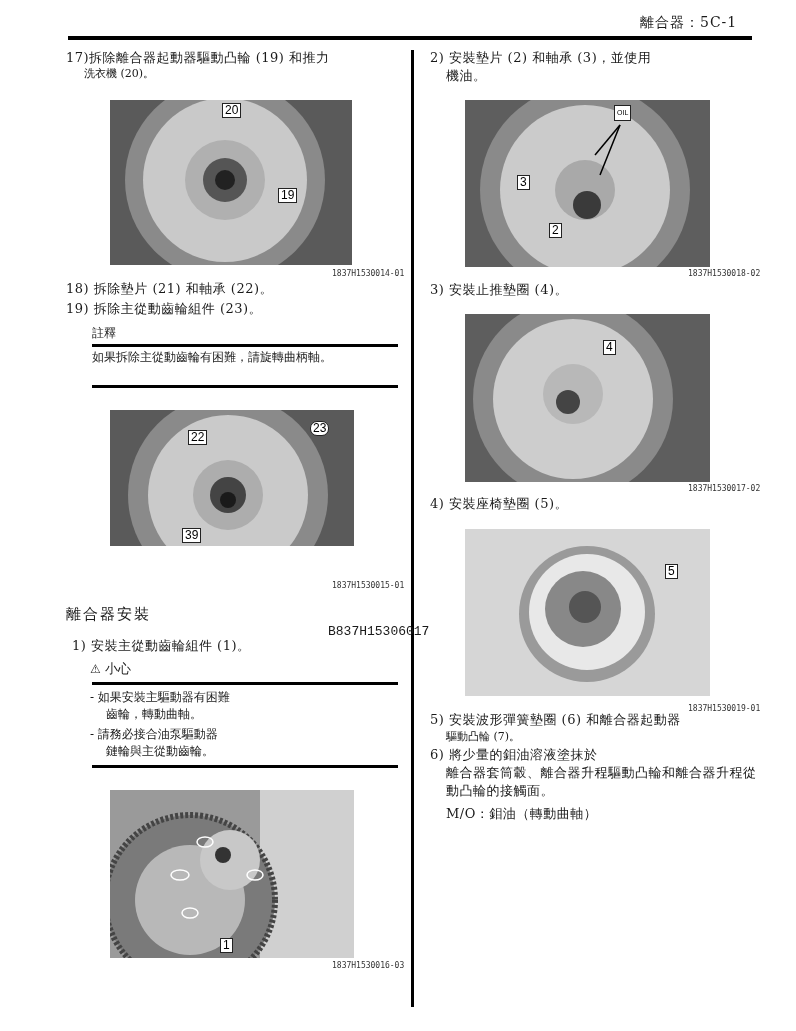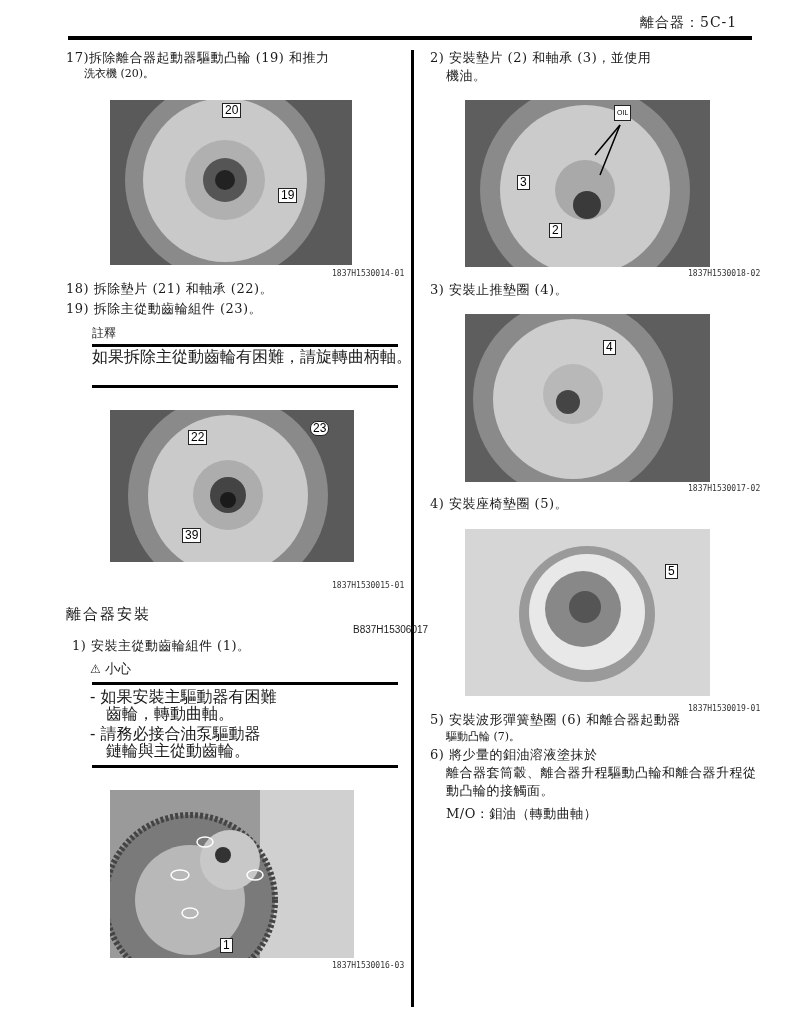--- a/index.html
+++ b/index.html
@@ -12,22 +12,22 @@
   .step { font-size:13px; line-height:20px; letter-spacing:0.5px; white-space:nowrap; }
   .step-sub { font-size:11px; line-height:16px; }
   .fig-code { font-size:8px; font-family:"DejaVu Sans Mono","Liberation Mono",monospace; color:#333; }
   .photo { background:#c2410c; overflow:hidden; }
   .photo svg { display:block; }
   .callout { position:absolute; background:#fff; border:1px solid #222; font-family:"Liberation Sans",sans-serif;
              font-size:12px; line-height:13px; padding:0 2px; color:#000; }
   .rule-thick { height:3px; background:#000; }
   .note-label { font-size:12px; }
   .section-title { font-size:15px; letter-spacing:2px; }
-  .small-code { font-size:10px; font-family:Liberation Sans, sans-serif;margin-left:25px; }
-  .bullet { font-size:16px; line-height:18px; white-space:nowrap; }
+  .small-code { font-size:13px; font-family:Liberation Mono, monospace; }
+  .bullet { font-size:12px; line-height:18px; white-space:nowrap; }
 </style>
 </head>
 <body>
 
 <div class="abs header-title">離合器：5C-1</div>
 <div class="abs top-rule"></div>
 <div class="abs col-divider"></div>
 
 <div class="abs step" style="left:66px; top:48px;">17)拆除離合器起動器驅動凸輪 (19) 和推力</div>
 <div class="abs step-sub" style="left:84px; top:66px;">洗衣機 (20)。</div>
@@ -47,21 +47,21 @@
 <div class="abs fig-code" style="left:332px; top:269px;">1837H1530014-01</div>
 
 <div class="abs step" style="left:66px; top:279px;">18) 拆除墊片 (21) 和軸承 (22)。</div>
 <div class="abs step" style="left:66px; top:299px;">19) 拆除主從動齒輪組件 (23)。</div>
 
 <div class="abs note-label" style="left:92px; top:325px;text-align:center;">註釋</div>
 <div class="abs rule-thick" style="left:92px; top:344px; width:306px;"></div>
 <div class="abs bullet" style="left:92px; top:348px;">如果拆除主從動齒輪有困難，請旋轉曲柄軸。</div>
 <div class="abs rule-thick" style="left:92px; top:385px; width:306px;"></div>
 
-<div class="abs photo" style="left:110px; top:410px; width:244px; height:152px;">
+<div class="abs photo" style="left:110px; top:410px; width:244px; height:136px;">
   <svg width="244" height="168" viewBox="0 0 244 168">
     <rect width="244" height="168" fill="#5a5a5a"></rect>
     <circle cx="118" cy="85" r="100" fill="#8a8a8a"></circle>
     <circle cx="118" cy="85" r="80" fill="#cacaca"></circle>
     <circle cx="118" cy="85" r="35" fill="#adadad"></circle>
     <circle cx="118" cy="85" r="18" fill="#444"></circle>
     <circle cx="118" cy="90" r="8" fill="#1a1a1a"></circle>
   </svg>
   <div class="callout" style="left:78px; top:20px;">22</div>
   <div class="callout" style="left:200px; top:11px;border-radius:7px;">23</div>

